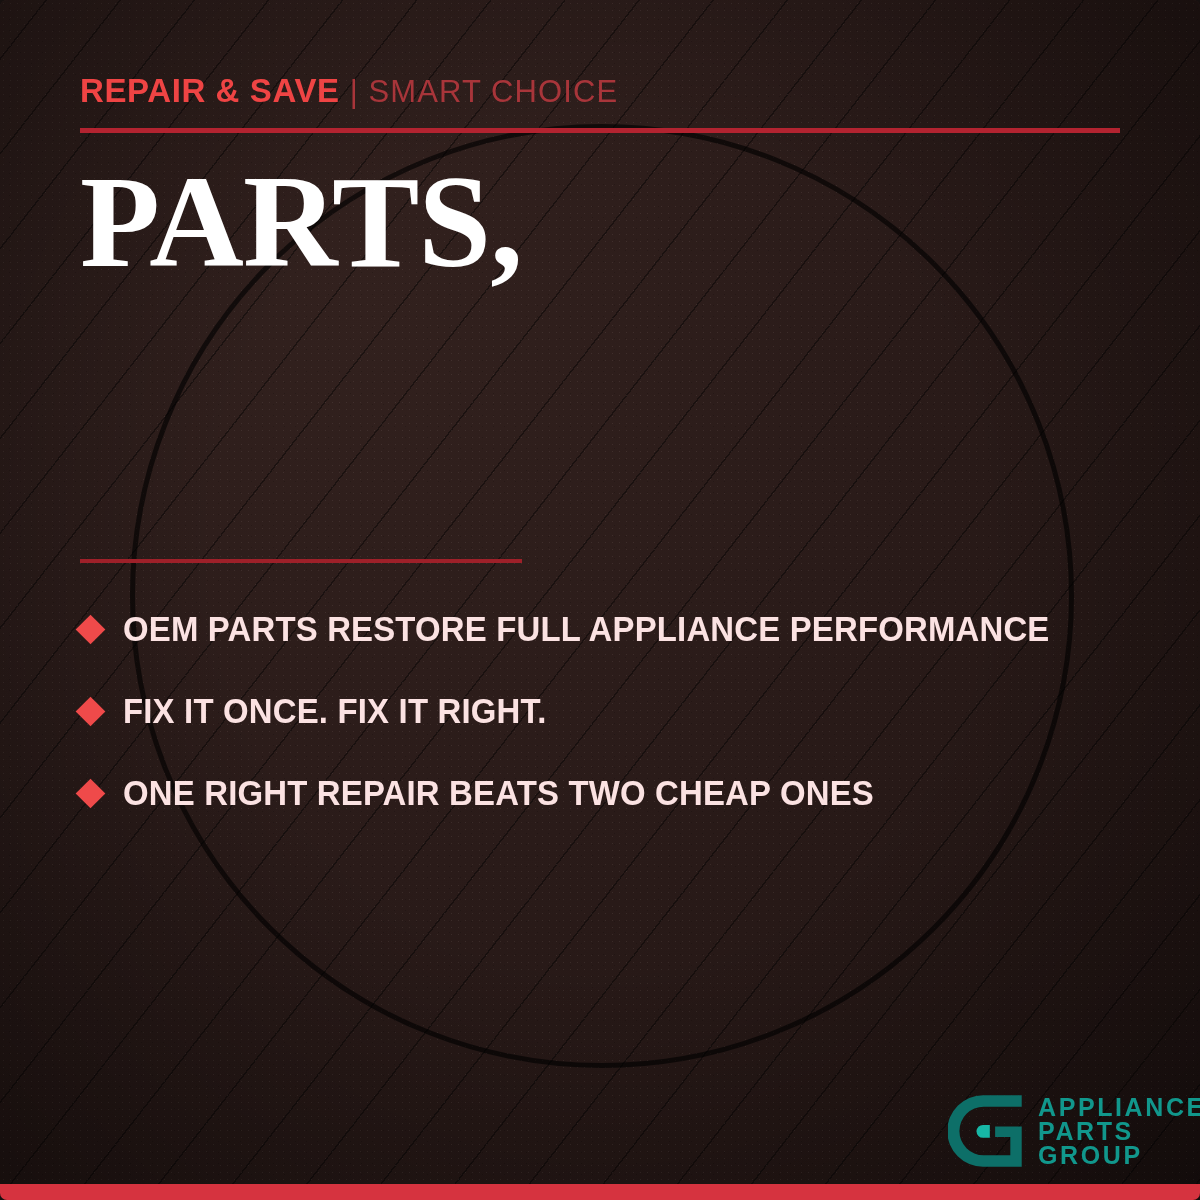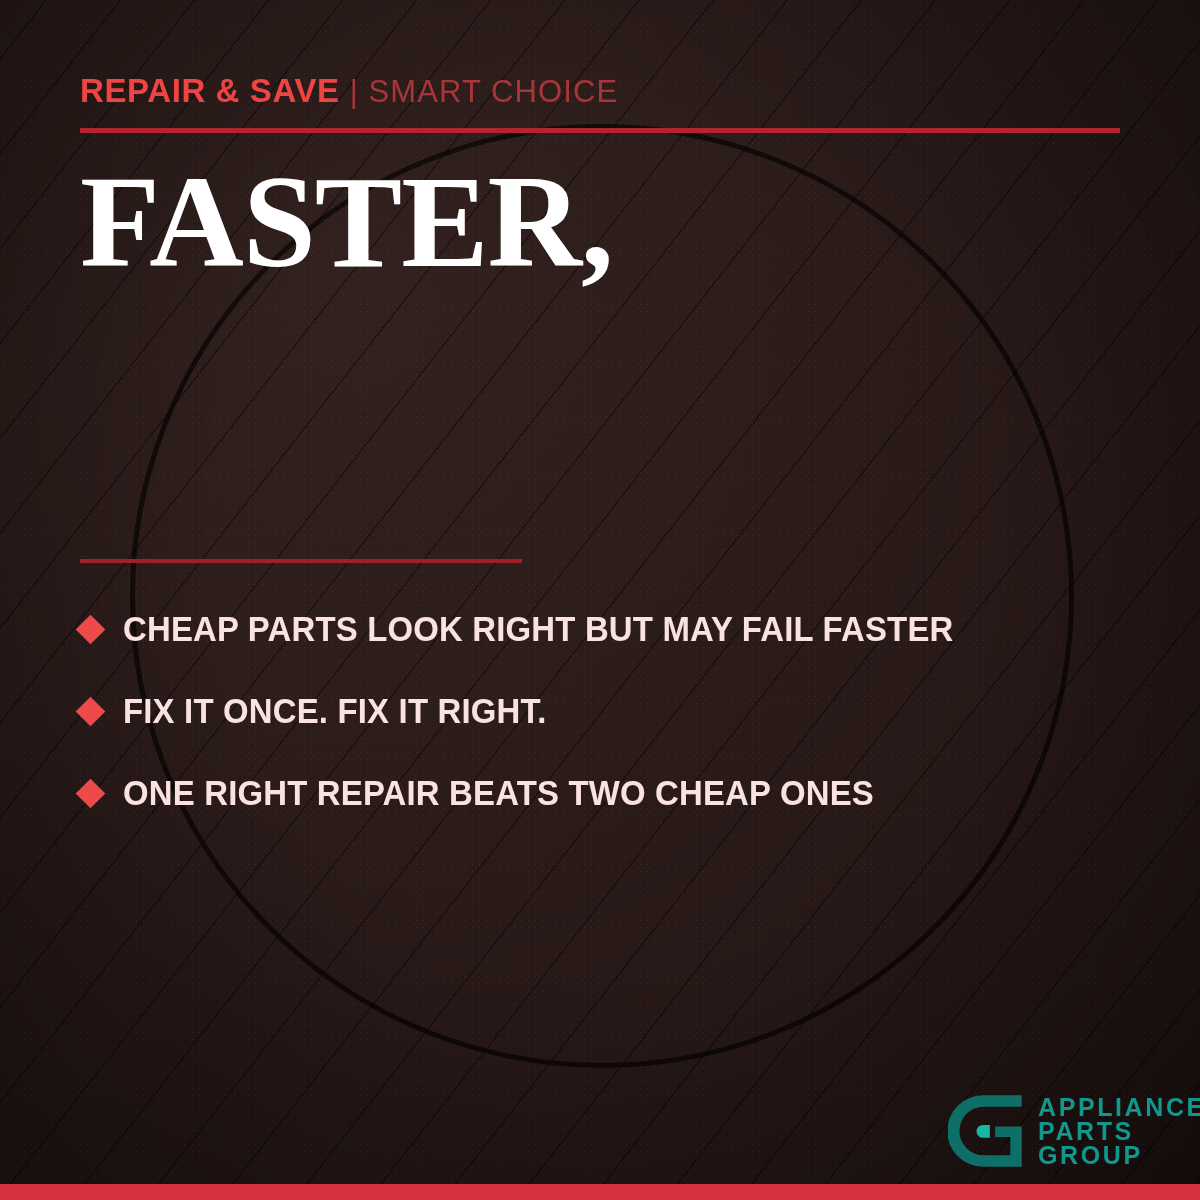--- a/index.html
+++ b/index.html
@@ -7,20 +7,21 @@
     padding: 0;
     background: #16100f;
   }
   #poster {
     position: relative;
     width: 1200px;
     height: 1200px;
     overflow: hidden;
     background: #2a1b19;
     font-family: "Liberation Sans", sans-serif;
+    border-radius: 7px;
   }
 
   
   .bg-base {
     position: absolute;
     inset: 0;
     background:
       radial-gradient(ellipse at 30% 25%, #32211e 0%, #2a1b19 45%, #231614 80%, #1d1211 100%);
   }
   .bg-stripes {
@@ -198,29 +199,29 @@
 
   <div class="content">
 
     <div class="eyebrow">
       <span class="eyebrow-strong">REPAIR &amp; SAVE</span><span class="eyebrow-light">| SMART CHOICE</span>
     </div>
 
     <div class="rule-top"></div>
 
     <div class="headline">
-      <span class="l1">FASTER,</span>
+      <span class="l1">PARTS,</span>
     </div>
 
     <div class="rule-mid"></div>
 
     <div class="bullets">
       <div class="bullet">
         <span class="bullet-marker"></span>
-        <span class="bullet-text">CHEAP PARTS LOOK RIGHT BUT MAY FAIL FASTER</span>
+        <span class="bullet-text">OEM PARTS RESTORE FULL APPLIANCE PERFORMANCE</span>
       </div>
       <div class="bullet">
         <span class="bullet-marker"></span>
         <span class="bullet-text">FIX IT ONCE. FIX IT RIGHT.</span>
       </div>
       <div class="bullet">
         <span class="bullet-marker"></span>
         <span class="bullet-text">ONE RIGHT REPAIR BEATS TWO CHEAP ONES</span>
       </div>
     </div>

